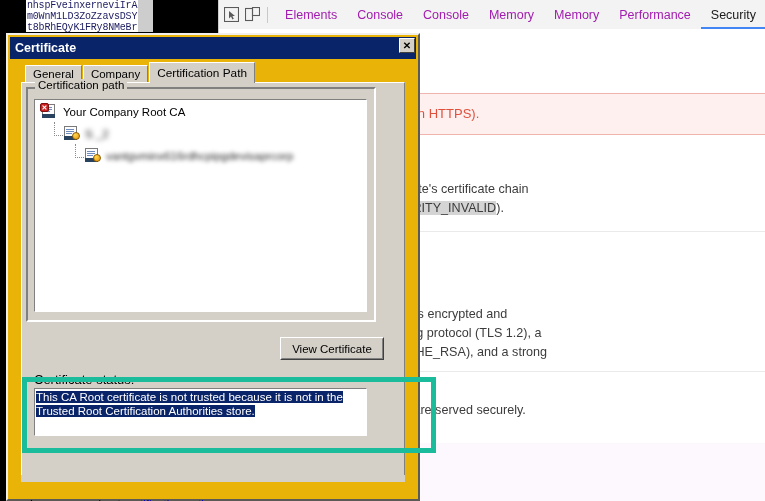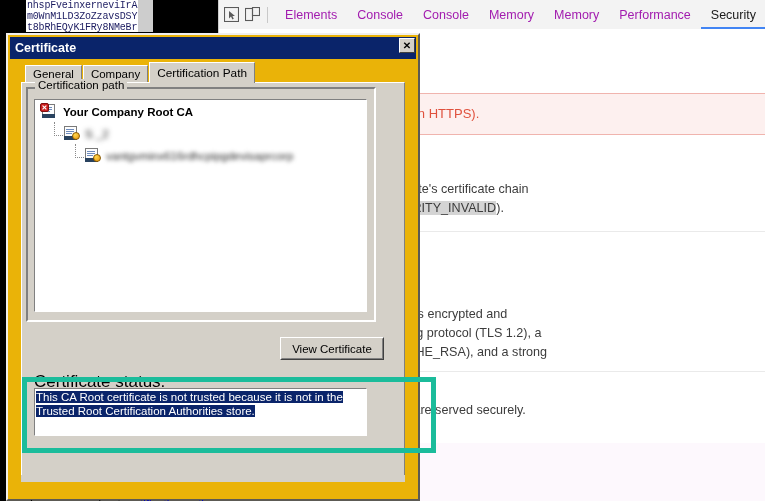--- a/index.html
+++ b/index.html
@@ -157,21 +157,21 @@
   }
   .treebox{
     position:absolute;left:26px;top:64px;width:333px;height:213px;
     background:#fff;
     border-top:1px solid #808080;border-left:1px solid #808080;
     border-right:1px solid #fff;border-bottom:1px solid #fff;
     box-sizing:border-box;overflow:hidden;
   }
   .tnode{position:absolute;display:flex;align-items:center;}
   .tlabel{font-size:11.5px;color:#000;white-space:nowrap;}
-  .tlabel.bold{font-weight:bold;}
+  .tlabel.bold{font-weight:normal;}
   .blurred{
     filter:blur(2.6px);
     color:#1b1b1b;
   }
   .blurred2{filter:blur(2.2px);color:#2a2a2a;}
 
   .cert-ico{position:relative;width:17px;height:15px;flex:0 0 17px;margin-right:5px;}
   .cert-ico .paper{
     position:absolute;left:1px;top:0px;width:13px;height:12px;background:#fdfdfd;
     border:1px solid #7a7a7a;box-sizing:border-box;
@@ -198,21 +198,21 @@
     border-top:1px solid #fff;border-left:1px solid #fff;
     border-right:1px solid #404040;border-bottom:1px solid #404040;
     display:flex;align-items:center;justify-content:center;
     box-sizing:border-box;
   }
   .btn9x .inner{
     position:absolute;inset:0;border:1px solid #d4d0c8;
     border-right-color:#808080;border-bottom-color:#808080;box-sizing:border-box;
   }
 
-  .status-label{position:absolute;left:26px;top:337px;font-size:17px;color:#000;}
+  .status-label{position:absolute;left:26px;top:337px;font-size:13px;color:#000;}
   .statusbox{
     position:absolute;left:26px;top:353px;width:333px;height:48px;
     background:#fff;
     border-top:1px solid #808080;border-left:1px solid #808080;
     border-right:1px solid #fff;border-bottom:1px solid #fff;
     box-sizing:border-box;padding:1px 0 0 1px;overflow:hidden;
   }
   .statusbox .sel{
     background:#0a246a;color:#fff;font-size:11.5px;line-height:14px;
     display:inline;

